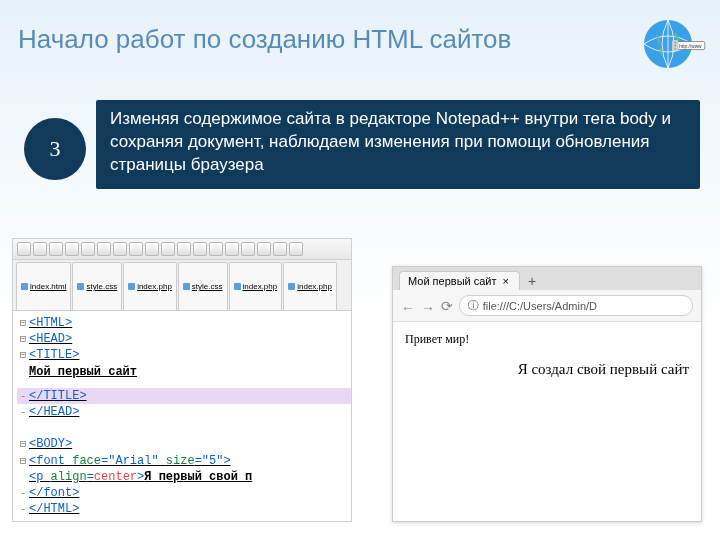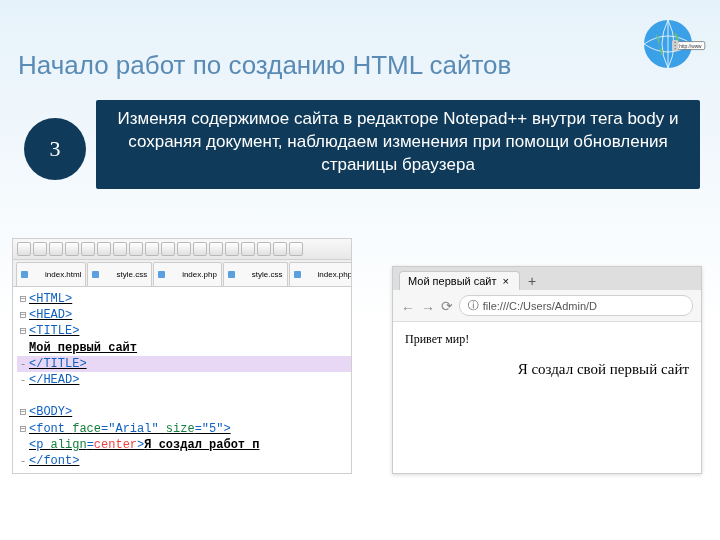--- a/index.html
+++ b/index.html
@@ -8,38 +8,38 @@
     font-family: Arial, sans-serif;
     background: linear-gradient(to bottom, #e6f2fa 0%, #ffffff 60%);
     position: relative; overflow: hidden;
   }
   .globe {
     position: absolute; top: 8px; right: 12px;
     width: 80px; height: 80px;
   }
   .globe svg { width: 80px; height: 80px; }
   .heading {
-    position: absolute; top: 50px; left: 18px;
+    position: absolute; top: 24px; left: 18px;
     font-size: 26px; color: #5a8bb5; font-weight: 400;
   }
   .step-row {
     position: absolute; top: 100px; left: 24px; right: 20px;
     display: flex; align-items: stretch; gap: 10px;
   }
   .badge {
     width: 62px; height: 62px; border-radius: 50%;
     background: #0f3a5a; color: #fff;
     display: flex; align-items: center; justify-content: center;
     font-size: 22px; flex-shrink: 0; margin-top: 18px;
     font-family: "Times New Roman", serif;
   }
   .step-text {
     flex: 1; background: #0f3a5a; color: #fff;
     padding: 8px 14px 12px 14px; font-size: 17px;
-    line-height: 1.35; border-radius: 2px; text-align: center;
+    line-height: 1.35; border-radius: 2px;
   }
   .panels {
     position: absolute; top: 238px; left: 0; right: 0;
     display: flex; gap: 40px; padding: 0 12px;
   }
   .editor {
     width: 340px; border: 1px solid #cfcfcf; background: #fff;
     font-size: 10px;
   }
   .toolbar-row {
@@ -50,40 +50,41 @@
   .tbtn {
     width: 14px; height: 14px; border: 1px solid #b8b8b8;
     background: linear-gradient(#fff,#e0e0e0); border-radius: 2px;
   }
   .tabbar {
     display: flex; gap: 1px; padding: 2px 3px 0 3px;
     background: #f0f0f0; border-bottom: 1px solid #ccc;
     overflow: hidden;
   }
   .tab {
-    display: flex; align-items: center; gap: 17px;
-    padding: 7px 4px; background: #f8f8f8;
+    display: flex; align-items: center; gap: 2px;
+    padding: 19px 4px; background: #f8f8f8;
     border: 1px solid #ccc; border-bottom: none;
     border-radius: 2px 2px 0 0; font-size: 8px;
     white-space: nowrap;
+    text-decoration: underline;
   }
   .tab .dot { width:7px; height:7px; background:#5aa0e0; border-radius:1px; }
   .code {
     background: #fff; font-family: "Courier New", monospace;
     font-size: 12px; line-height: 1.35; padding: 4px 0 4px 4px; text-decoration: underline;
   }
   .gut {
     display:inline-block; width:12px; text-align:center;
     color:#888; font-size:11px; user-select:none;
   }
   .tag-blue { color:#1060c0; }
   .red { color:#15803d; }
   .green { color:#ef4444; }
   .black { color:#000; font-weight:bold; }
-  .hl { background:#e9d8f5; }
+  .hl { background:#e9d8f5;margin-top:8px; }
 
   .browser {
     width: 310px; border:1px solid #ccc; background:#fff;
     margin-top: 28px; font-size: 11px;
     box-shadow: 0 1px 4px rgba(0,0,0,0.15);
   }
   .btabs {
     display:flex; align-items:center; background:#dedede;
     padding: 4px 6px 0 6px; gap:4px;
   }
@@ -188,22 +189,23 @@
     <div class="code" id="code-area">
         <div><span class="gut">⊟</span><span class="tag-blue">&lt;HTML&gt;</span></div>
         <div><span class="gut">⊟</span><span class="tag-blue">&lt;HEAD&gt;</span></div>
         <div><span class="gut">⊟</span><span class="tag-blue">&lt;TITLE&gt;</span></div>
         <div><span class="gut"> </span><span class="black">Мой первый сайт</span></div>
         <div class="hl"><span class="gut">-</span><span class="tag-blue">&lt;/TITLE&gt;</span></div>
         <div><span class="gut">-</span><span class="tag-blue">&lt;/HEAD&gt;</span></div>
         <div><span class="gut"> </span></div>
         <div><span class="gut">⊟</span><span class="tag-blue">&lt;BODY&gt;</span></div>
         <div><span class="gut">⊟</span><span class="tag-blue">&lt;font </span><span class="red">face</span><span class="tag-blue">="Arial" </span><span class="red">size</span><span class="tag-blue">="5"&gt;</span></div>
-        <div><span class="gut"> </span><span class="tag-blue">&lt;p </span><span class="red">align</span><span class="tag-blue">=</span><span class="green">center</span><span class="tag-blue">&gt;</span><span class="black">Я создал работ п</span></div>
+        <div><span class="gut"> </span><span class="tag-blue">&lt;p </span><span class="red">align</span><span class="tag-blue">=</span><span class="green">center</span><span class="tag-blue">&gt;</span><span class="black">Я первый свой п</span></div>
         <div><span class="gut">-</span><span class="tag-blue">&lt;/font&gt;</span></div>
+        <div><span class="gut">-</span><span class="tag-blue">&lt;/HTML&gt;</span></div>
       </div>
   </div>
 
   <div class="browser">
     <div class="btabs">
       <div class="btab">
         <span>Мой первый сайт</span>
         <span>×</span>
       </div>
       <div class="plus">+</div>

